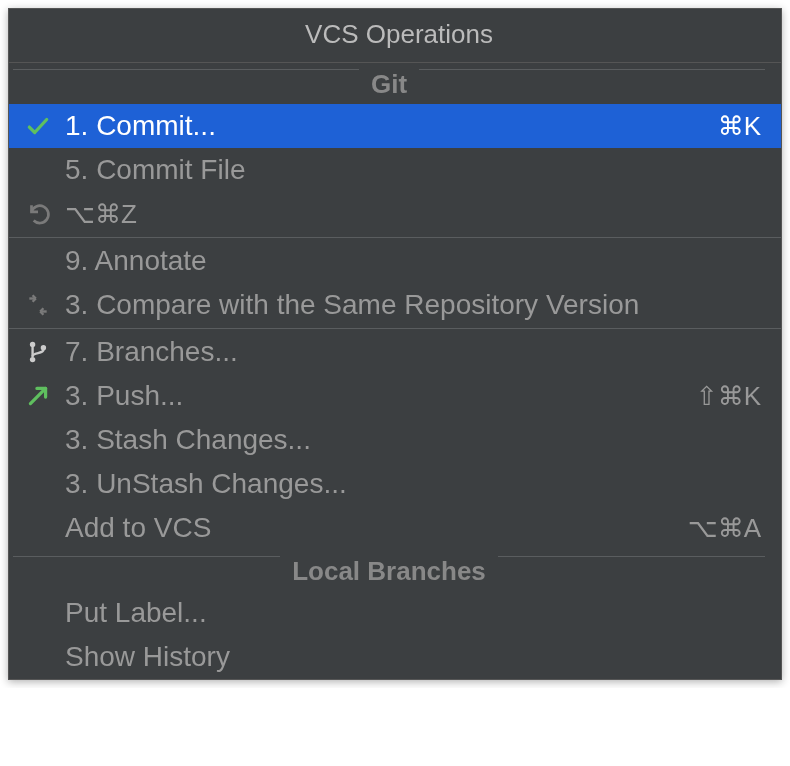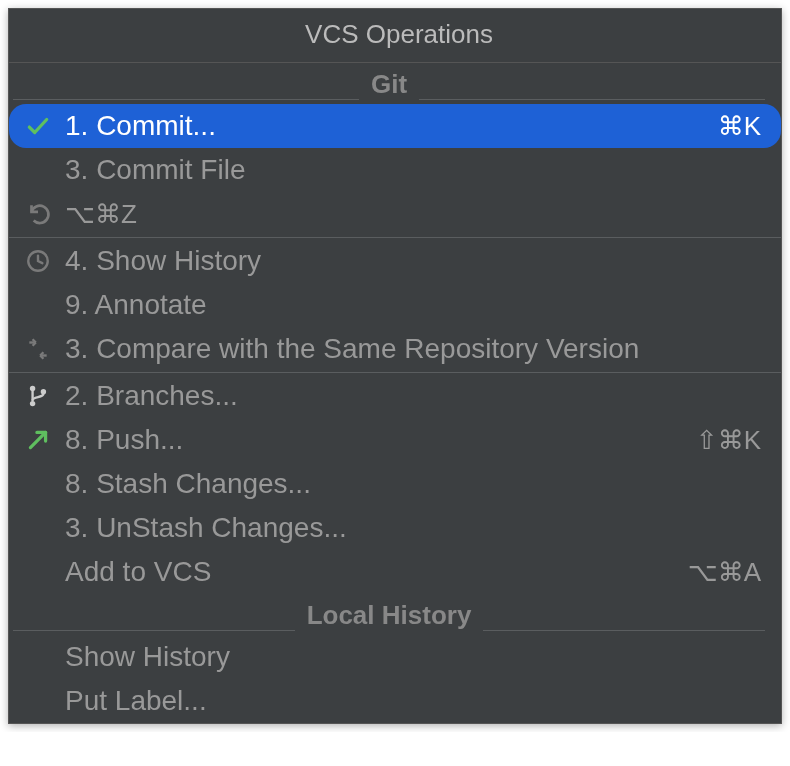--- a/index.html
+++ b/index.html
@@ -21,21 +21,21 @@
     .title-bar {
       background: #3c3f41;
       text-align: center;
       padding: 10px 0 12px 8px;
       font-size: 26px;
       color: #bbbbbb;
       border-bottom: 1px solid #555;
     }
     .section-header {
       display: flex;
-      align-items: flex-end;
+      align-items: flex-start;
       padding: 6px 16px 4px 4px;
     }
     .section-header .line {
       flex: 1;
       height: 1px;
       background: #5a5d5f;
     }
     .section-header .label {
       color: #888888;
       font-size: 26px;
@@ -43,21 +43,20 @@
       padding: 0 12px;
     }
     .menu-item {
       display: flex;
       align-items: center;
       padding: 4px 20px 4px 16px;
       font-size: 28px;
       color: #999999;
       min-height: 44px;
       cursor: default;
-      border-radius: 17px;
     }
     .menu-item.selected {
       background: #1e61d6;
       color: #ffffff;
     }
     .menu-item .icon {
       width: 40px;
       display: flex;
       align-items: center;
       justify-content: flex-start;
@@ -100,46 +99,36 @@
       <svg width="26" height="26" viewBox="0 0 24 24">
           <path d="M4 13 L9 18 L20 6" stroke="#5fbf5f" stroke-width="3" fill="none" stroke-linecap="round" stroke-linejoin="round"></path>
         </svg>
     </span>
     <span class="text">1. Commit...</span>
     <span class="shortcut">⌘K</span>
   </div>
 
   <div class="menu-item">
     <span class="icon"></span>
-    <span class="text">3. Commit File</span>
+    <span class="text">5. Commit File</span>
     <span class="shortcut"></span>
   </div>
 
   <div class="menu-item">
     <span class="icon">
       <svg width="26" height="26" viewBox="0 0 24 24">
           <path d="M6 4 L6 10 L12 10" stroke="#7a7a7a" stroke-width="2.5" fill="none"></path>
           <path d="M6 10 A8 8 0 1 1 8 18" stroke="#7a7a7a" stroke-width="2.5" fill="none"></path>
         </svg>
     </span>
     <span class="shortcut">⌥⌘Z</span>
   </div>
 
   <div class="separator"></div>
 
-  <div class="menu-item">
-    <span class="icon">
-      <svg width="26" height="26" viewBox="0 0 24 24">
-          <circle cx="12" cy="12" r="9" stroke="#7a7a7a" stroke-width="2.2" fill="none"></circle>
-          <path d="M12 7 L12 12 L16 14" stroke="#7a7a7a" stroke-width="2.2" fill="none" stroke-linecap="round"></path>
-        </svg>
-    </span>
-    <span class="text">4. Show History</span>
-    <span class="shortcut"></span>
-  </div>
 
   <div class="menu-item">
     <span class="icon"></span>
     <span class="text">9. Annotate</span>
     <span class="shortcut"></span>
   </div>
 
   <div class="menu-item">
     <span class="icon">
       <svg width="26" height="26" viewBox="0 0 24 24">
@@ -158,64 +147,64 @@
   <div class="menu-item">
     <span class="icon">
       <svg width="26" height="26" viewBox="0 0 24 24">
         <circle cx="7" cy="5" r="2.5" fill="#cccccc"></circle>
         <circle cx="7" cy="19" r="2.5" fill="#cccccc"></circle>
         <circle cx="17" cy="8" r="2.5" fill="#cccccc"></circle>
         <path d="M7 7 L7 17" stroke="#cccccc" stroke-width="2.2"></path>
         <path d="M17 10 C17 14 7 12 7 16" stroke="#cccccc" stroke-width="2.2" fill="none"></path>
       </svg>
     </span>
-    <span class="text">2. Branches...</span>
+    <span class="text">7. Branches...</span>
     <span class="shortcut"></span>
   </div>
 
   <div class="menu-item">
     <span class="icon">
       <svg width="26" height="26" viewBox="0 0 24 24">
           <path d="M5 19 L19 5" stroke="#5fbf5f" stroke-width="3" stroke-linecap="round"></path>
           <path d="M11 5 L19 5 L19 13" stroke="#5fbf5f" stroke-width="3" fill="none" stroke-linecap="round" stroke-linejoin="round"></path>
         </svg>
     </span>
-    <span class="text">8. Push...</span>
+    <span class="text">3. Push...</span>
     <span class="shortcut">⇧⌘K</span>
   </div>
 
   <div class="menu-item">
     <span class="icon"></span>
-    <span class="text">8. Stash Changes...</span>
+    <span class="text">3. Stash Changes...</span>
     <span class="shortcut"></span>
   </div>
 
   <div class="menu-item">
     <span class="icon"></span>
     <span class="text">3. UnStash Changes...</span>
     <span class="shortcut"></span>
   </div>
 
   <div class="menu-item">
     <span class="icon"></span>
     <span class="text">Add to VCS</span>
     <span class="shortcut">⌥⌘A</span>
   </div>
 
   <div class="section-header">
     <div class="line"></div>
-    <div class="label">Local History</div>
-    <div class="line"></div>
+    <div class="label">Local Branches</div>
+    <div class="line"></div>
+  </div>
+
+  <div class="menu-item">
+    <span class="icon"></span>
+    <span class="text">Put Label...</span>
+    <span class="shortcut"></span>
   </div>
 
   <div class="menu-item">
     <span class="icon"></span>
     <span class="text">Show History</span>
     <span class="shortcut"></span>
   </div>
 
-  <div class="menu-item">
-    <span class="icon"></span>
-    <span class="text">Put Label...</span>
-    <span class="shortcut"></span>
-  </div>
-
 </div>
 
 </body></html>

